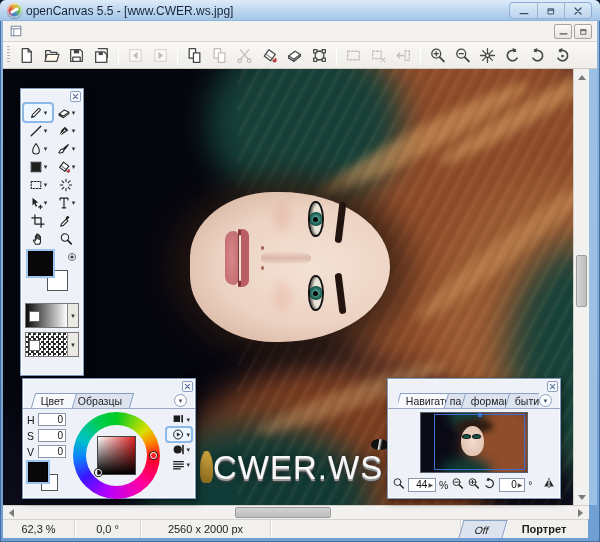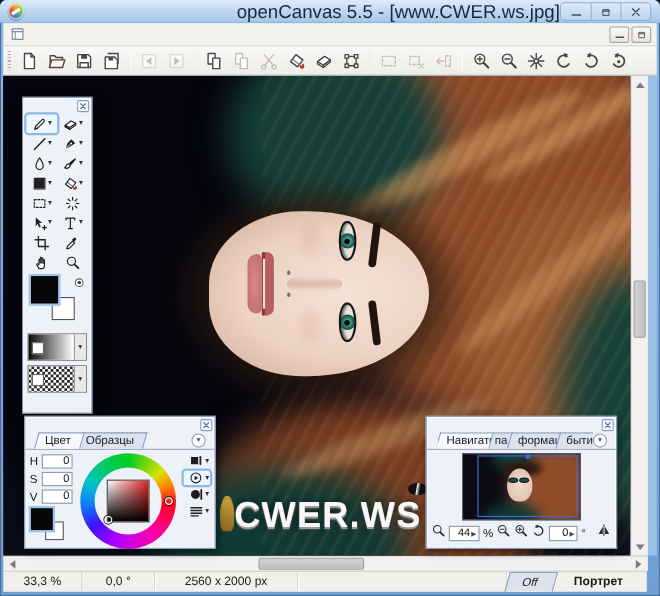--- a/index.html
+++ b/index.html
@@ -12,21 +12,21 @@
 
   
   .titlebar{height:21px;margin:0 -3px;display:flex;align-items:center;padding:1px 8px 0 7px;
     background:linear-gradient(#dcebfa,#bcd6ee 55%,#a6c6e8);border-radius:6px 6px 0 0;
     border-bottom:1px solid #8fb4dc;}
   .app-icon{width:15px;height:15px;border-radius:50%;
     background:conic-gradient(#e8b93c,#7ec24a,#3f89d4,#d44a4a,#e8b93c);
     box-shadow:inset 0 0 0 1.5px rgba(255,255,255,.55),0 1px 1px rgba(0,0,0,.3);position:relative;}
   .app-icon:after{content:"";position:absolute;left:3px;top:6px;width:9px;height:3px;background:#fff;
     border-radius:2px;transform:rotate(-30deg);}
-  .title-text{flex:1;font-size:17px;color:#17263a;margin-left:4px;white-space:nowrap;overflow:hidden;text-align:right;}
+  .title-text{flex:1;font-size:12px;color:#17263a;margin-left:4px;white-space:nowrap;overflow:hidden;}
   .win-buttons{display:flex;border:1px solid #8fb0d6;border-radius:4px;overflow:hidden;background:rgba(255,255,255,.22);}
   .win-btn{width:27px;height:15px;display:grid;place-items:center;color:#3c4c60;}
   .win-btn + .win-btn{border-left:1px solid rgba(125,155,190,.65);}
 
   
   .menubar{height:21px;background:#f3f2ef;border-bottom:1px solid #d9d6d0;display:flex;align-items:center;padding:0 5px;}
   .doc-icon{width:15px;height:15px;color:#7a8aa0;margin-right:4px;display:grid;place-items:center;}
   .menu-item{font-size:11.5px;color:#141414;padding:2px 8px;border-radius:2px;}
   .mdi-buttons{margin-left:auto;display:flex;gap:2px;}
   .mdi-btn{width:18px;height:15px;background:linear-gradient(#fbfaf8,#e8e5e0);border:1px solid #a8a49c;
@@ -79,21 +79,21 @@
     background:linear-gradient(90deg,rgba(0,0,0,0),rgba(165,102,82,.30),rgba(0,0,0,0));}
   .nostril{position:absolute;width:4px;height:3px;border-radius:50%;background:#9c6450;top:131px;}
   .nostril.l{left:64px;} .nostril.r{left:84px;}
   .cheek{position:absolute;width:30px;height:18px;border-radius:50%;background:rgba(222,132,112,.20);filter:blur(5px);top:104px;}
   .cheek.l{left:20px;} .cheek.r{left:100px;}
   .lip-up{position:absolute;left:47px;top:146px;width:58px;height:10px;background:#b95f63;border-radius:8px 8px 4px 4px;}
   .mouth{position:absolute;left:47px;top:154px;width:58px;height:3px;background:#86343c;border-radius:2px;}
   .teeth{position:absolute;left:53px;top:154px;width:46px;height:2px;background:#ece4d6;border-radius:1px;}
   .lip-lo{position:absolute;left:49px;top:157px;width:54px;height:13px;border-radius:6px 6px 11px 11px;
     background:radial-gradient(#d8878a,#c06a6e);}
-  .watermark{position:absolute;left:210px;top:380px;font-size:33px;font-weight:bold;letter-spacing:1px;
+  .watermark{position:absolute;left:210px;top:380px;font-size:33px;font-weight:normal;letter-spacing:1px;
     color:#f7f7f7;text-shadow:0 2px 0 #9a9a9a,0 3px 2px #4a4a4a,0 0 7px rgba(0,0,0,.55);}
   .coyote{position:absolute;left:-13px;bottom:4px;width:13px;height:30px;border-radius:45% 45% 30% 30%;
     background:linear-gradient(#caa23c,#8a6a1e);box-shadow:0 -3px 0 -1px #caa23c;}
   .skunk{position:absolute;right:-6px;top:-10px;width:18px;height:11px;border-radius:50% 60% 50% 50%;
     background:linear-gradient(100deg,#111 40%,#f2f2f2 45%,#111 60%);}
 
   
   .vscroll{width:16px;background:#f2f1ef;border-left:1px solid #d2cfc9;display:flex;flex-direction:column;}
   .gutter{width:8px;}
   .sarrow{height:15px;display:grid;place-items:center;}
@@ -743,21 +743,21 @@
       </div>
     <div class="track">
       <div class="hthumb"></div>
     </div>
     <div class="sarrow-h">
         <div class="tri right"></div>
       </div>
   </div>
 
   <div class="statusbar">
-    <div class="seg zoom">33,3 %</div>
+    <div class="seg zoom">62,3 %</div>
     <div class="seg rot">0,0 °</div>
     <div class="seg size">2560 x 2000 px</div>
     <div class="seg fill"></div>
     <div class="seg tab">Off</div>
     <div class="seg orient">Портрет</div>
   </div>
 
 </div>
 
 </body></html>

